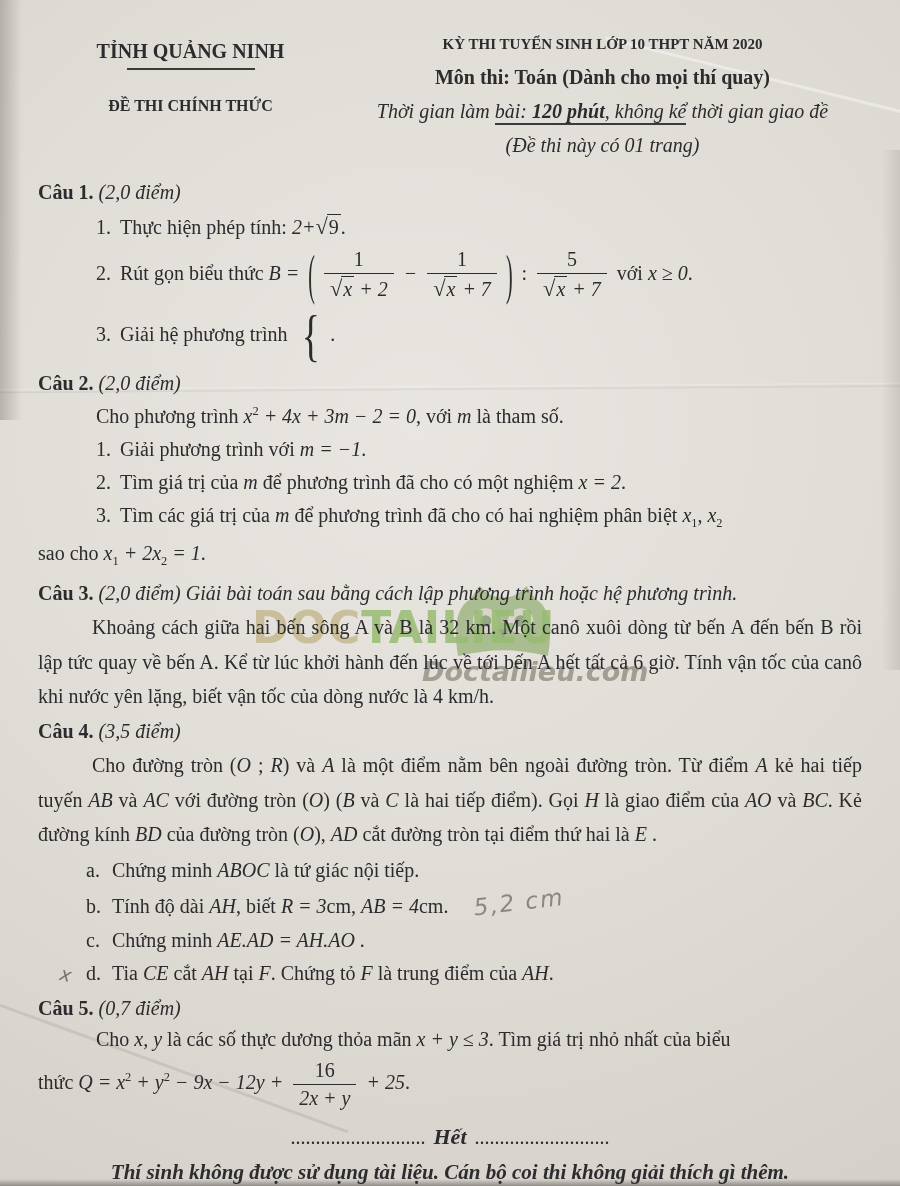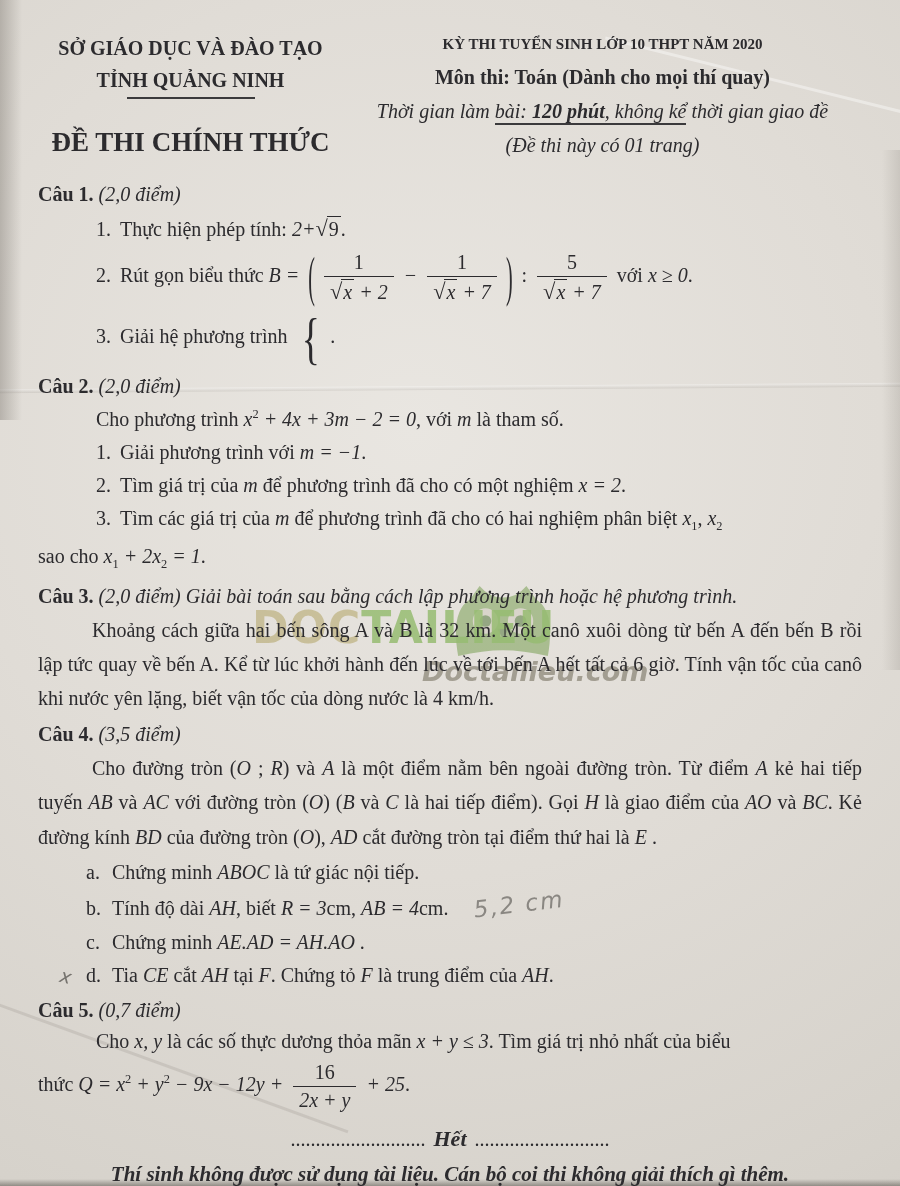--- a/index.html
+++ b/index.html
@@ -22,21 +22,21 @@
 
   .content{position:absolute;inset:0;padding:34px 38px 0;box-sizing:border-box;
     font-size:20px;line-height:1.45;}
 
   
   .header{display:flex;}
   .header-left{width:305px;text-align:center;font-weight:bold;}
   .dept{font-size:20px;}
   .prov{font-size:20px;margin-top:3px;}
   .prov-underline{width:128px;border-bottom:2px solid #3b3a3c;margin:2px auto 0;height:0;}
-  .official{font-size:27px;margin-top:24px;}
+  .official{font-size:16px;margin-top:24px;}
   .header-right{flex:1;text-align:center;}
   .exam-title{font-weight:bold;font-size:15px;}
   .subject{font-weight:bold;font-size:20px;margin-top:7px;}
   .time{font-style:italic;font-size:20px;margin-top:5px;}
   .time .u{border-bottom:2px solid #3b3a3c;padding-bottom:1px;}
   .time b{font-weight:bold;}
   .page-note{font-style:italic;font-size:20px;margin-top:5px;}
 
   
   .qh{font-size:20px;}
@@ -111,21 +111,20 @@
     <path d="M54 48 L60 58 L66 48 Z" fill="#4f7c33"></path>
   </svg>
   <div class="wm-text"><span class="wm-doc">DOC</span><span class="wm-tailieu">TAILIEU</span></div>
   <div class="wm-caption">Doctailieu.com</div>
 </div>
 
 <div class="content">
 
   <div class="header">
     <div class="header-left">
-      <div class="dept">SỞ GIÁO DỤC VÀ ĐÀO TẠO</div>
       <div class="prov">TỈNH QUẢNG NINH</div>
       <div class="prov-underline"></div>
       <div class="official">ĐỀ THI CHÍNH THỨC</div>
     </div>
     <div class="header-right">
       <div class="exam-title">KỲ THI TUYỂN SINH LỚP 10 THPT NĂM 2020</div>
       <div class="subject">Môn thi: Toán (Dành cho mọi thí quay)</div>
       <div class="time"><span>Thời gian làm </span><span class="u"><span>bài: </span><b>120 phút</b><span>, không kể</span></span><span> thời gian giao đề</span></div>
       <div class="page-note">(Đề thi này có 01 trang)</div>
     </div>

